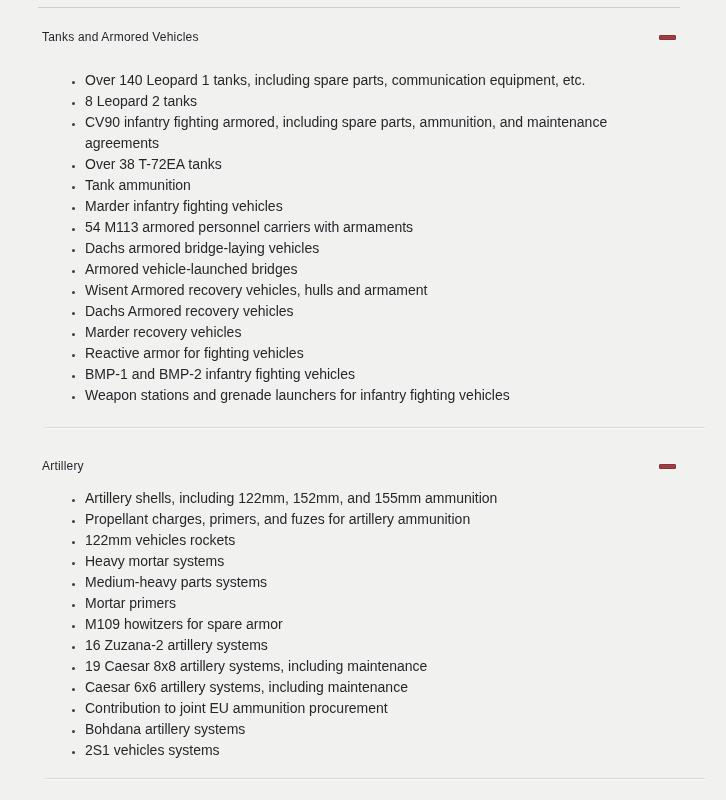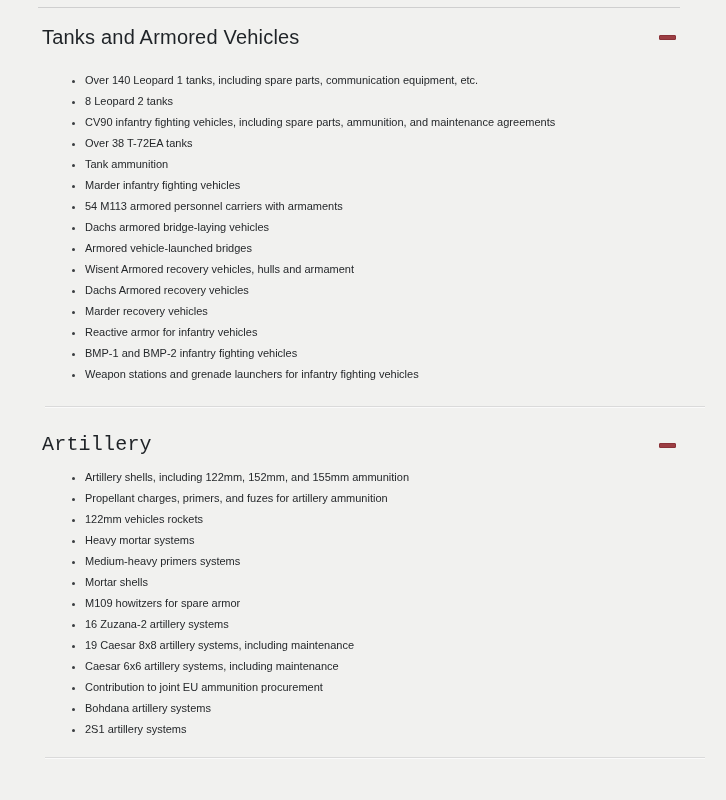--- a/index.html
+++ b/index.html
@@ -31,44 +31,43 @@
   }
   .acc-header {
     display: flex;
     justify-content: space-between;
     align-items: center;
     margin: 19px 50px 0 42px;
     cursor: pointer;
   }
   .acc-header.second {
     margin-top: 28px;
-    font-family: Liberation Mono, monospace;
   }
   .acc-title {
     margin: 0;
-    font-size: 20px;
+    font-size: 12px;
     font-weight: 400;
     line-height: 20px;
     letter-spacing: 0.2px;
     color: #1f2327;
   }
   .minus-btn {
     flex: 0 0 auto;
     width: 17px;
     height: 5px;
     margin-right: 0;
     background: #9c3e43;
     border: 1px solid #8a3238;
     border-radius: 1px;
     box-sizing: border-box;
   }
   ul.item-list {
     margin: 23px 50px 0 42px;
     padding: 0 0 0 43px;
-    font-size: 11px;
+    font-size: 14px;
     line-height: 21px;
     list-style: disc outside;
   }
   ul.item-list.second {
     margin-top: 12px;
   }
   ul.item-list li {
     padding: 0;
     margin: 0;
   }
@@ -85,55 +84,55 @@
   <hr class="divider top">
 
   <section>
     <div class="acc-header">
       <h2 class="acc-title">Tanks and Armored Vehicles</h2>
       <span class="minus-btn"></span>
     </div>
     <ul class="item-list">
         <li>Over 140 Leopard 1 tanks, including spare parts, communication equipment, etc.</li>
         <li>8 Leopard 2 tanks</li>
-        <li>CV90 infantry fighting vehicles, including spare parts, ammunition, and maintenance agreements</li>
+        <li>CV90 infantry fighting armored, including spare parts, ammunition, and maintenance agreements</li>
         <li>Over 38 T-72EA tanks</li>
         <li>Tank ammunition</li>
         <li>Marder infantry fighting vehicles</li>
         <li>54 M113 armored personnel carriers with armaments</li>
         <li>Dachs armored bridge-laying vehicles</li>
         <li>Armored vehicle-launched bridges</li>
         <li>Wisent Armored recovery vehicles, hulls and armament</li>
         <li>Dachs Armored recovery vehicles</li>
         <li>Marder recovery vehicles</li>
-        <li>Reactive armor for infantry vehicles</li>
+        <li>Reactive armor for fighting vehicles</li>
         <li>BMP-1 and BMP-2 infantry fighting vehicles</li>
         <li>Weapon stations and grenade launchers for infantry fighting vehicles</li>
       </ul>
   </section>
 
   <hr class="divider mid">
 
   <section>
     <div class="acc-header second">
       <h2 class="acc-title">Artillery</h2>
       <span class="minus-btn"></span>
     </div>
     <ul class="item-list second">
         <li>Artillery shells, including 122mm, 152mm, and 155mm ammunition</li>
         <li>Propellant charges, primers, and fuzes for artillery ammunition</li>
         <li>122mm vehicles rockets</li>
         <li>Heavy mortar systems</li>
-        <li>Medium-heavy primers systems</li>
-        <li>Mortar shells</li>
+        <li>Medium-heavy parts systems</li>
+        <li>Mortar primers</li>
         <li>M109 howitzers for spare armor</li>
         <li>16 Zuzana-2 artillery systems</li>
         <li>19 Caesar 8x8 artillery systems, including maintenance</li>
         <li>Caesar 6x6 artillery systems, including maintenance</li>
         <li>Contribution to joint EU ammunition procurement</li>
         <li>Bohdana artillery systems</li>
-        <li>2S1 artillery systems</li>
+        <li>2S1 vehicles systems</li>
       </ul>
   </section>
 
   <hr class="divider bottom">
 
 </div>
 
 </body></html>

